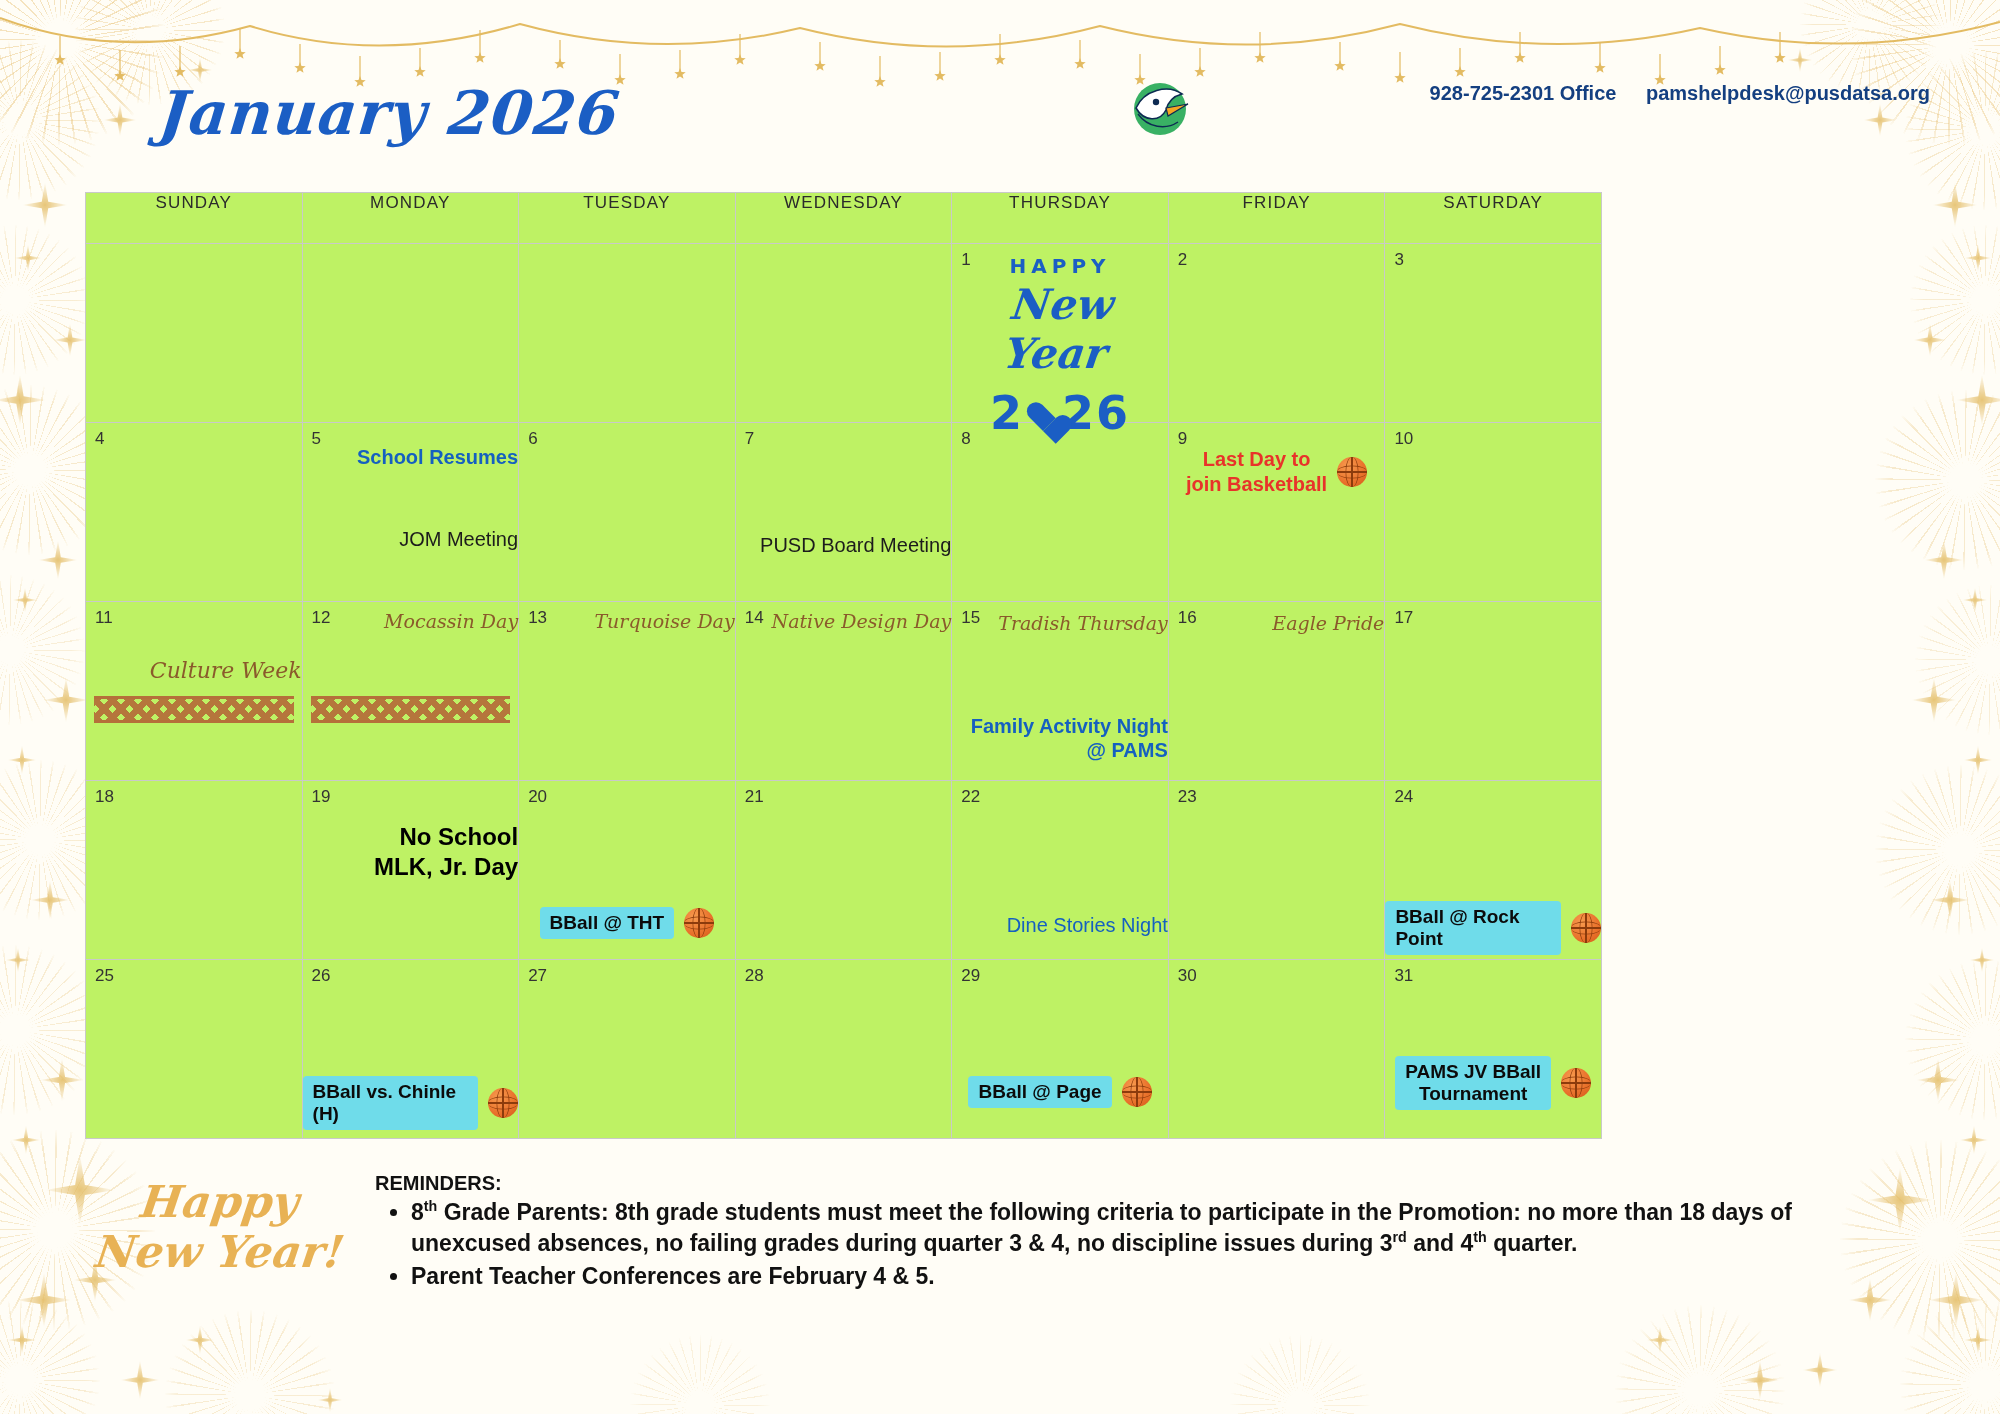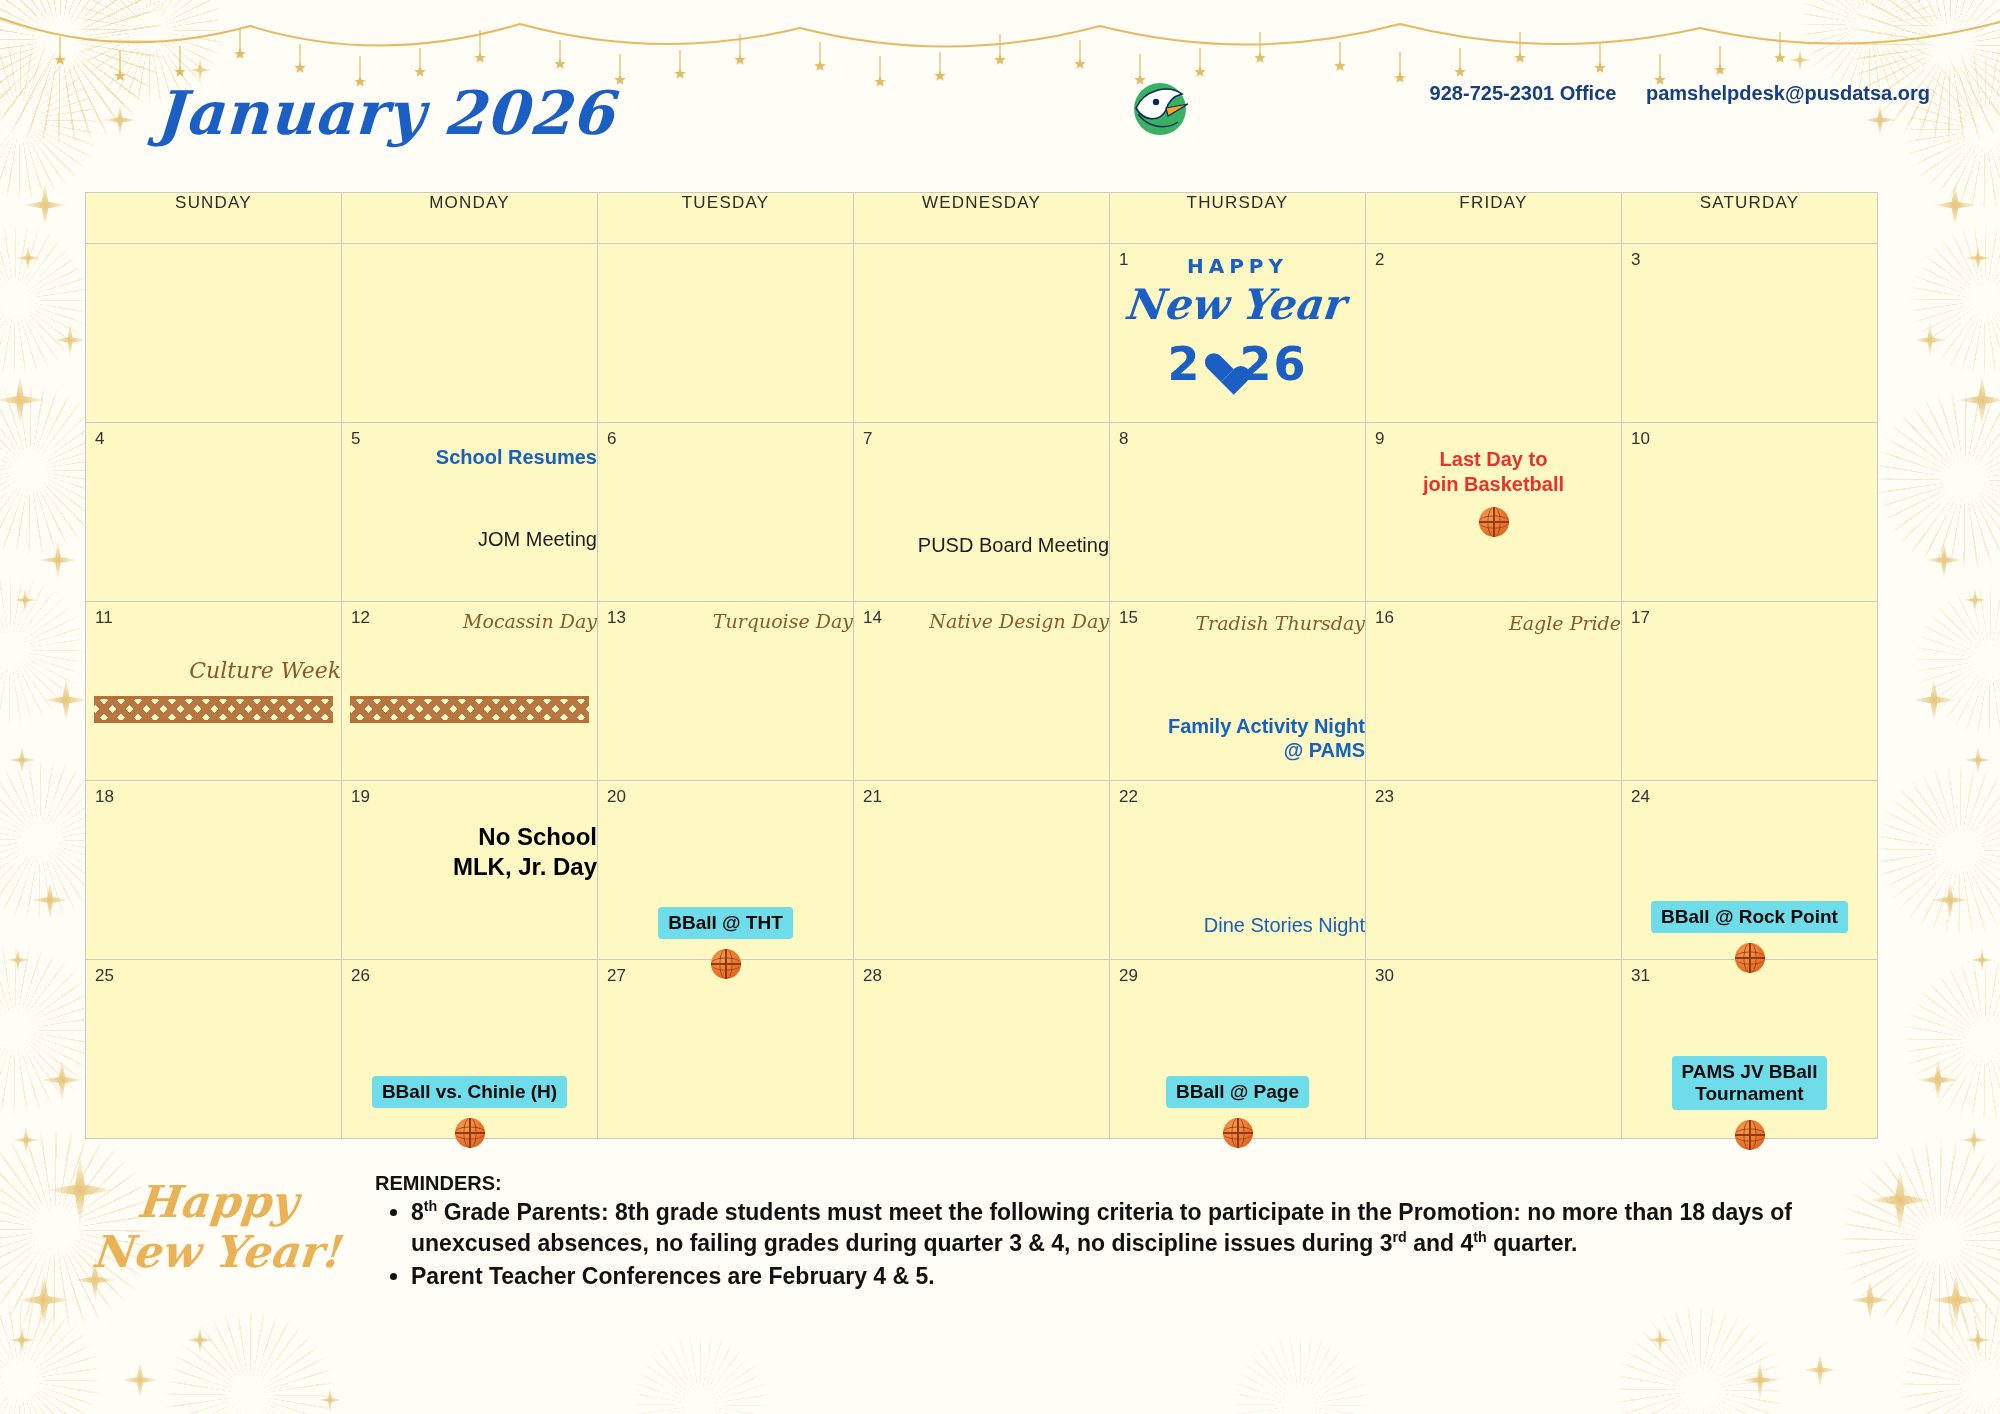--- a/index.html
+++ b/index.html
@@ -89,25 +89,25 @@
     top: 78px;
     width: 66px;
     height: 62px;
   }
 
   
   .cal {
     position: absolute;
     left: 85px;
     top: 192px;
-    width: 1793px;
+    width: 1517px;
     border: 1px solid #c9c9c9;
     border-collapse: collapse;
     table-layout: fixed;
-    background: #fef9c3;
+    background: #bef264;
   }
   .cal th, .cal td {
     border: 1px solid #c9c9c9;
     vertical-align: top;
     padding: 0;
   }
   .cal th {
     height: 50px;
     font-size: 17px;
     font-weight: normal;
@@ -180,21 +180,20 @@
     border-radius: 4px;
     line-height: 1.15;
   }
   .badge-row {
     position: absolute;
     left: 0; right: 0;
     display: flex;
     align-items: center;
     justify-content: center;
     gap: 10px;
-    flex-direction: column;
   }
   .bball {
     width: 30px;
     height: 30px;
     border-radius: 50%;
     background: radial-gradient(circle at 35% 30%, #f79a4e 0%, #e8702a 60%, #cf5a17 100%);
     position: relative;
     display: inline-block;
     flex: none;
   }

